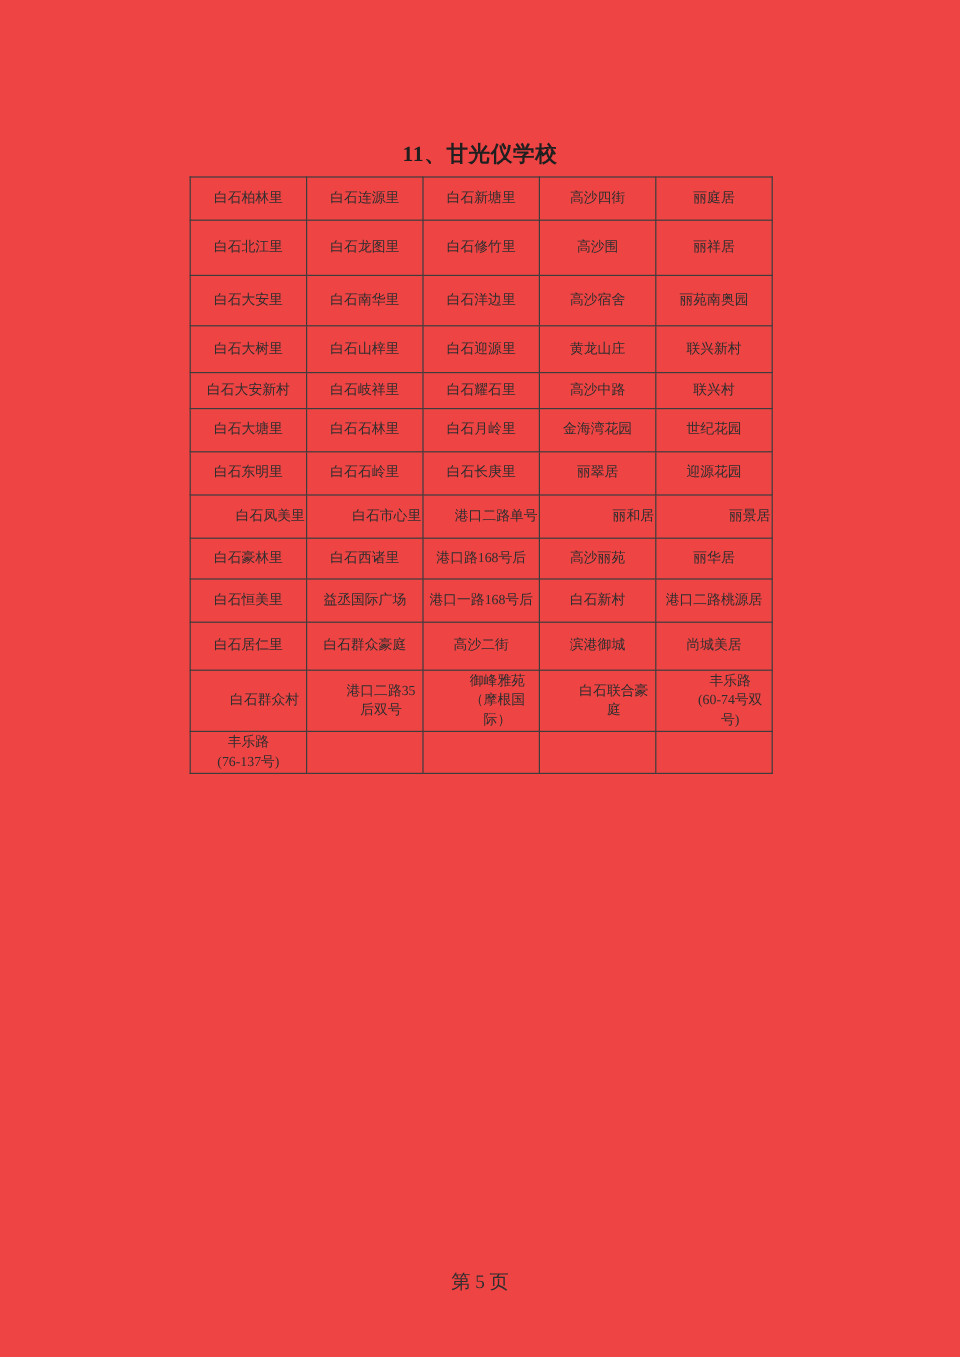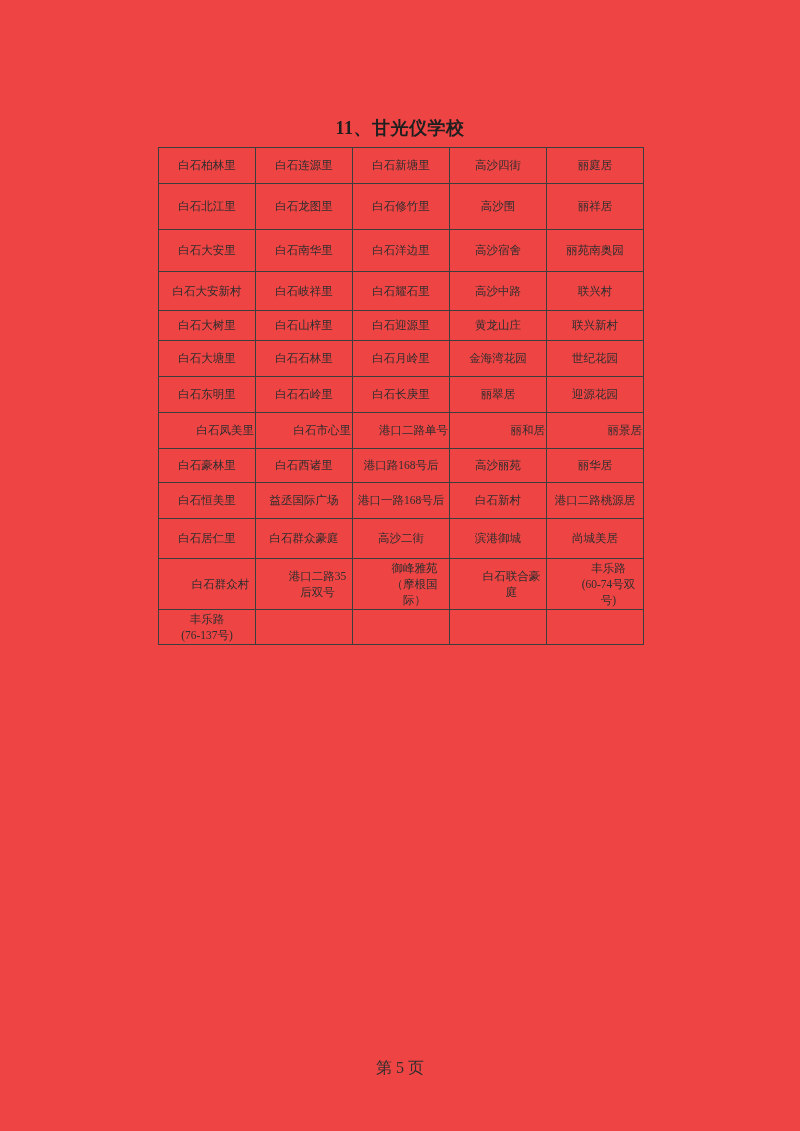--- a/index.html
+++ b/index.html
@@ -98,32 +98,32 @@
           <td>丽祥居</td>
         </tr>
         <tr>
           <td>白石大安里</td>
           <td>白石南华里</td>
           <td>白石洋边里</td>
           <td>高沙宿舍</td>
           <td>丽苑南奥园</td>
         </tr>
         <tr>
+          <td>白石大树里</td>
+          <td>白石山梓里</td>
+          <td>白石迎源里</td>
+          <td>黄龙山庄</td>
+          <td>联兴新村</td>
+        </tr>
+        <tr>
           <td>白石大安新村</td>
           <td>白石岐祥里</td>
           <td>白石耀石里</td>
           <td>高沙中路</td>
           <td>联兴村</td>
-        </tr>
-        <tr>
-          <td>白石大树里</td>
-          <td>白石山梓里</td>
-          <td>白石迎源里</td>
-          <td>黄龙山庄</td>
-          <td>联兴新村</td>
         </tr>
         <tr>
           <td>白石大塘里</td>
           <td>白石石林里</td>
           <td>白石月岭里</td>
           <td>金海湾花园</td>
           <td>世纪花园</td>
         </tr>
         <tr>
           <td>白石东明里</td>

